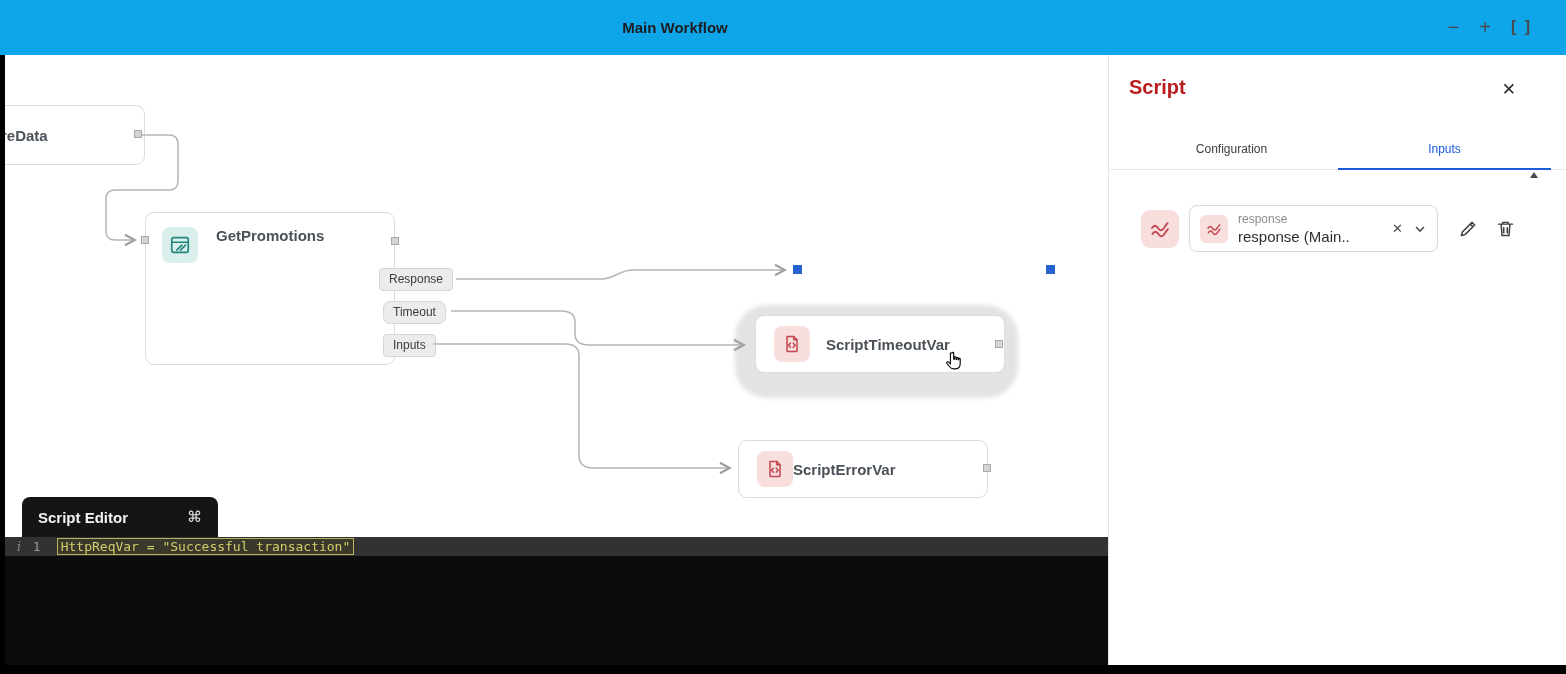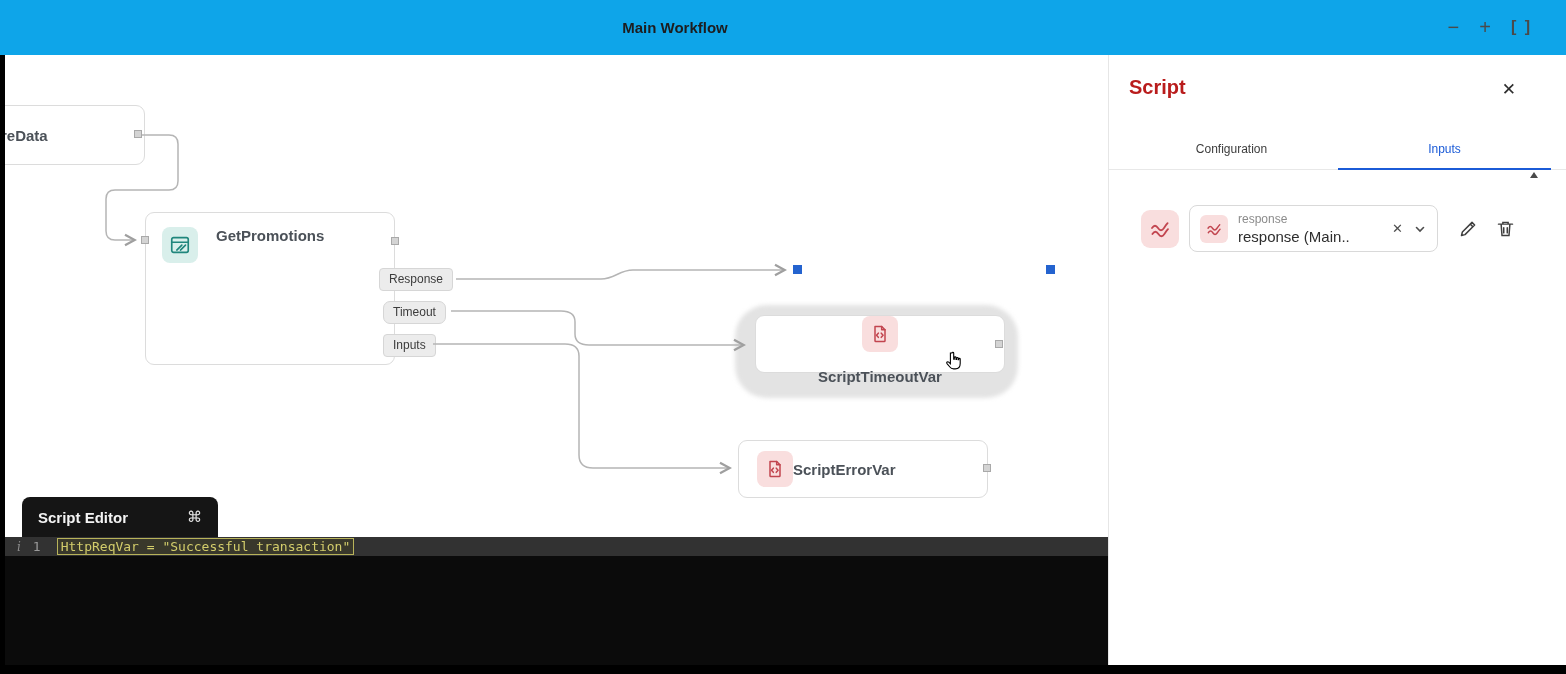--- a/index.html
+++ b/index.html
@@ -29,21 +29,21 @@
   .icon-pink { background:#f9dede; }
   .node-label { font-size:15px; font-weight:700; color:#4b5158; white-space:nowrap; }
 
   .node-partial { left:-70px; top:50px; width:210px; height:60px; display:flex; align-items:center; padding-left:65px; }
   .node-getpromotions { left:140px; top:157px; width:250px; height:153px; padding:14px 16px; }
   .node-response { left:793px; top:185px; width:253px; height:60px; background:#ecf3fd;
                    border:1.5px solid #4b80dd; display:flex; align-items:center; gap:16px; padding:0 20px; }
   .node-response .node-label { color:#1c3f7e; }
   .halo-timeout { position:absolute; left:730px; top:250px; width:283px; height:93px;
                   background:#e3e3e3; border-radius:32px; filter:blur(2px); }
-  .node-timeout { left:750px; top:260px; width:250px; height:58px; display:flex; align-items:center; gap:16px; padding:0 18px;flex-direction:column; }
+  .node-timeout { left:750px; top:260px; width:250px; height:58px; display:flex; align-items:center; gap:16px; padding:0 18px; }
   .node-error { left:733px; top:385px; width:250px; height:58px; display:flex; align-items:center; padding:0 18px; }
 
   .port-chip { position:absolute; background:#ececec; border:1px solid #d6d6d6; border-radius:4px;
                font-size:12px; color:#3c3c3c; padding:3px 9px; line-height:1.25; white-space:nowrap; }
   .chip-response { left:374px; top:213px; }
   .chip-timeout  { left:378px; top:246px;border-radius:7px; }
   .chip-error    { left:378px; top:279px; }
 
   .handle { position:absolute; width:8px; height:8px; background:#d4d4d4; border:1px solid #a9a9a9; }
   .handle-blue { width:9px; height:9px; background:#2463cf; border-color:#2463cf; }

